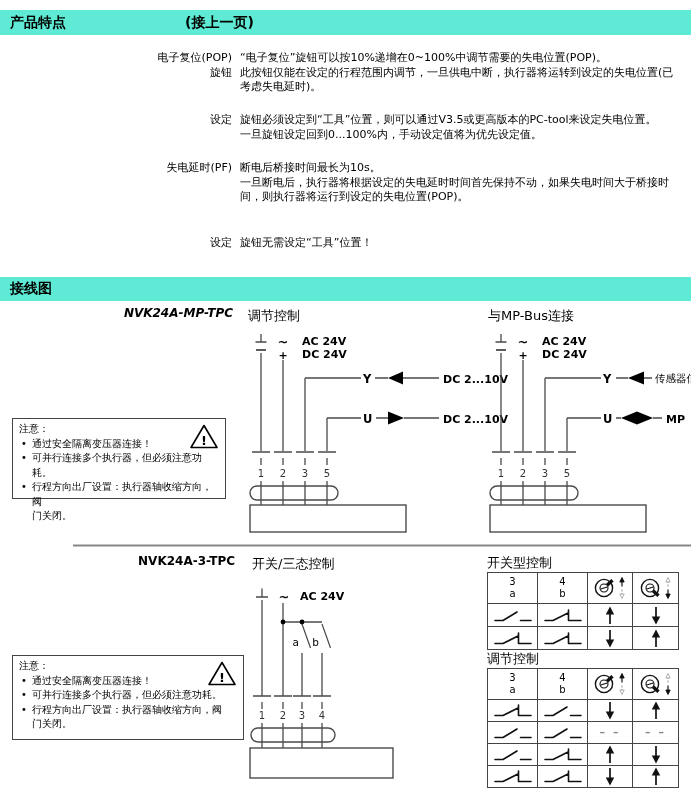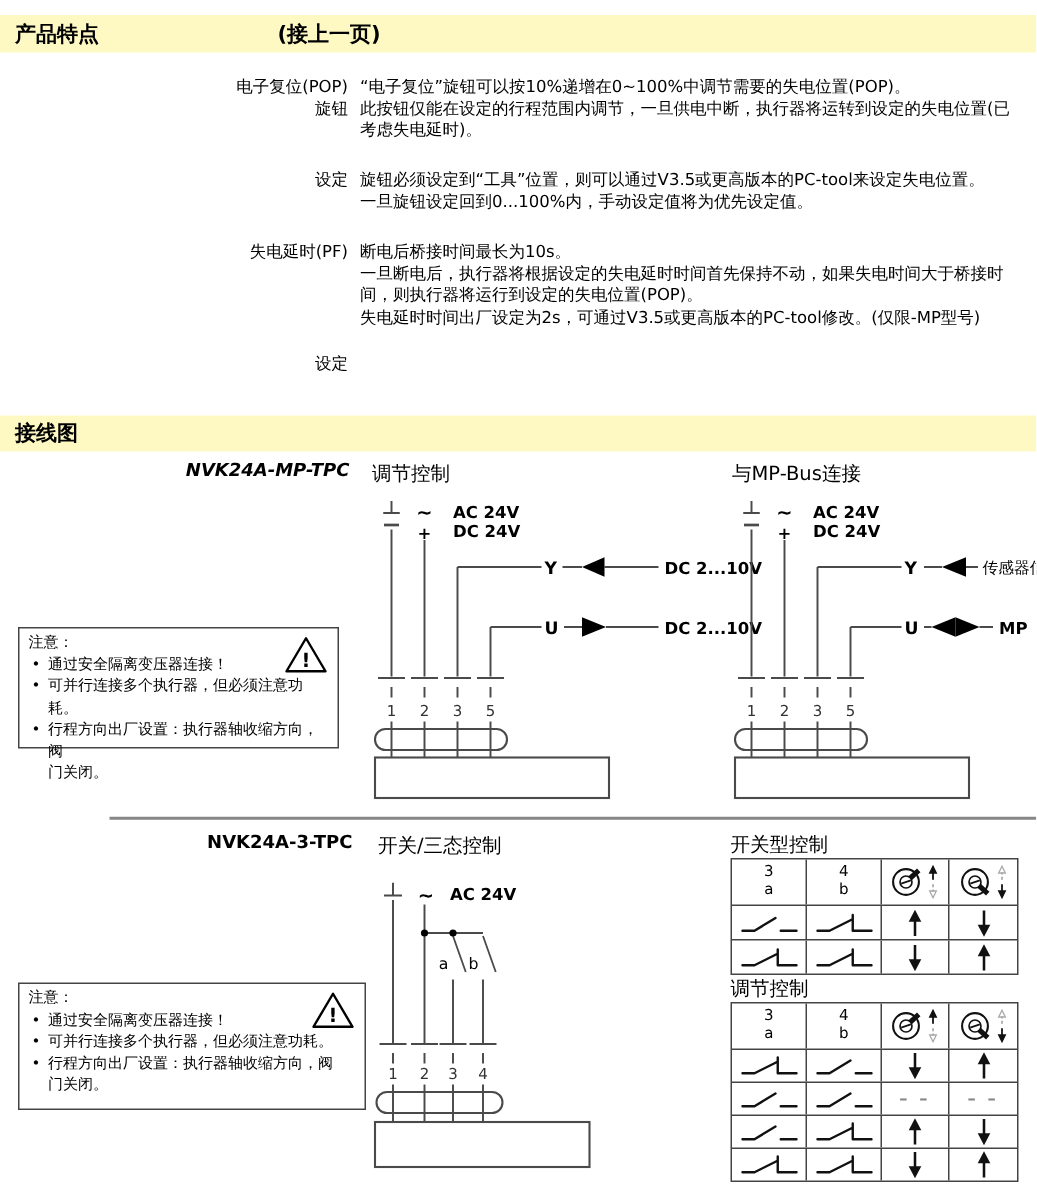--- a/index.html
+++ b/index.html
@@ -1,18 +1,18 @@
 <!DOCTYPE html>
 <html><head>
 <meta charset="utf-8">
 <style>
   html,body{margin:0;padding:0;background:#fff;}
   .page{position:relative;width:691px;height:800px;background:#fff;overflow:hidden;
         font-family:"DejaVu Sans",sans-serif;color:#000;}
-  .bar{position:absolute;left:0;width:691px;background:#fef9c3;}
+  .bar{position:absolute;left:0;width:691px;background:#5eead4;}
   .bar-title{position:absolute;left:10px;top:50%;transform:translateY(-50%);
              font-size:14px;font-weight:bold;}
   .bar-note{position:absolute;left:185px;top:50%;transform:translateY(-50%);
             font-size:14px;font-weight:bold;}
   .fblock{position:absolute;left:0;width:691px;}
   .flabel{position:absolute;left:60px;width:172px;text-align:right;
           font-size:11px;line-height:14.6px;}
   .ftext{position:absolute;left:240px;width:450px;font-size:11px;line-height:14.6px;}
   .dmodel{position:absolute;font-weight:bold;font-size:12px;text-align:right;}
   .dtitle{position:absolute;font-size:13px;}
@@ -74,29 +74,29 @@
   </div>
 
   <div class="fblock" style="top:161px;">
     <div class="flabel">
       <div>失电延时(PF)</div>
     </div>
     <div class="ftext">
       <div>断电后桥接时间最长为10s。</div>
       <div>一旦断电后，执行器将根据设定的失电延时时间首先保持不动，如果失电时间大于桥接时</div>
       <div>间，则执行器将运行到设定的失电位置(POP)。</div>
-      <div>失电延时时间出厂设定为2s，可通过V3.5或更高版本的PC-tool修改。(仅限-MP型号)</div>
     </div>
   </div>
 
   <div class="fblock" style="top:236px;">
     <div class="flabel">
       <div>设定</div>
     </div>
     <div class="ftext">
+      <div>旋钮无需设定“工具”位置！</div>
     </div>
   </div>
 
   <div class="bar" style="top:277px;height:24px;">
     <span class="bar-title">接线图</span>
   </div>
 
   <div class="dmodel" style="left:90px;top:306px;width:143px;font-style:italic;">NVK24A-MP-TPC</div>
   <div class="dtitle" style="left:248px;top:307px;">调节控制</div>
   <div class="dtitle" style="left:488px;top:307px;">与MP-Bus连接</div>

